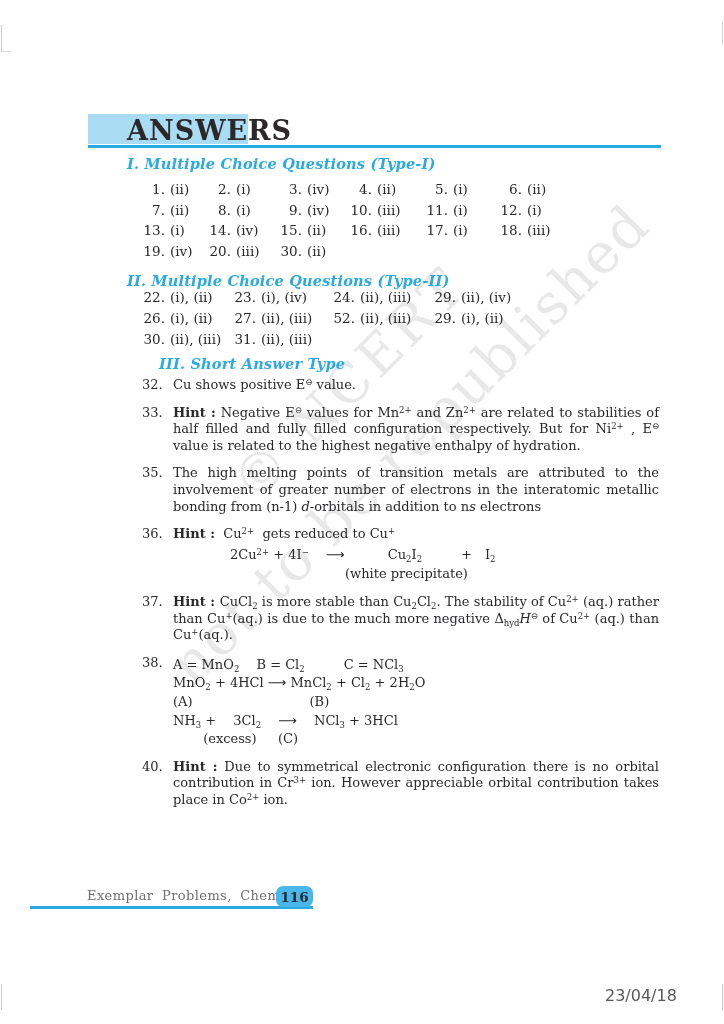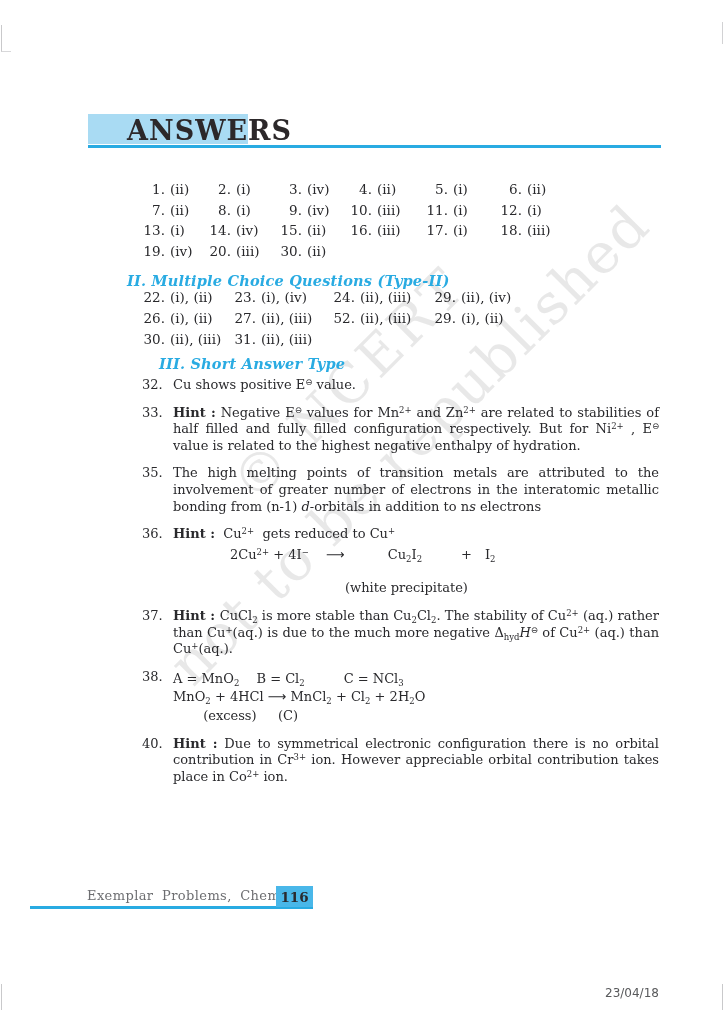--- a/index.html
+++ b/index.html
@@ -48,40 +48,40 @@
   .mcq-cell{display:flex;white-space:nowrap;}
   .qnum{width:23px;text-align:right;padding-right:5px;flex:none;}
 
   
   .sa-list{position:absolute;left:142px;top:377px;width:517px;font-size:13px;line-height:16.6px;}
   .sa-item{display:flex;margin-bottom:11px;}
   .sa-num{width:23px;flex:none;margin-right:8px;}
   .sa-content{flex:1;min-width:0;}
   .sa-body{text-align:justify;}
   .sa-eq{margin-left:57px;margin-top:4px;white-space:nowrap;}
-  .sa-cap{margin-left:172px;margin-top:17px;}
+  .sa-cap{margin-left:172px;margin-top:3px;}
   .sa-line{white-space:nowrap;margin-top:2px;}
   sup{font-size:8.5px;line-height:0;vertical-align:4px;}
   sub{font-size:8.5px;line-height:0;vertical-align:-3px;}
   .arr{font-family:"DejaVu Sans",sans-serif;}
   .std{font-family:"DejaVu Sans",sans-serif;}
 
   
   .footer-rule{position:absolute;left:30px;top:906px;width:283px;height:2.5px;background:#29abe2;}
   .footer-text{
     position:absolute;left:87px;top:888px;font-size:13px;color:#6d6e71;
     letter-spacing:.4px;word-spacing:4px;
   }
   .page-badge{
     position:absolute;left:276px;top:886px;width:37px;height:21px;background:#49b7e9;
     display:flex;align-items:center;justify-content:center;
-    font-size:13.5px;font-weight:600;color:#2a2a2e;
+    font-size:13.5px;font-weight:600;color:#2a2a2e;border-radius:7px;
   }
   .print-date{
-    position:absolute;left:605px;top:986px;font-size:12px;color:#58595b;
+    position:absolute;left:605px;top:986px;font-size:16px;color:#58595b;
     font-family:"DejaVu Sans",sans-serif;
   }
 </style>
 </head>
 <body>
 
 <div class="page">
 
   <div class="crop crop-tl"></div>
   <div class="crop crop-tr"></div>
@@ -90,20 +90,21 @@
 
   <div class="watermark">
     <span class="wm1">© NCERT</span>
     <span class="wm2">not to be republished</span>
   </div>
 
   <div class="header-box"></div>
   <div class="header-title">ANSWERS</div>
   <div class="header-rule"></div>
 
+  <div class="section-heading sh1">I. Multiple Choice Questions (Type-I)</div>
   <div class="mcq-grid grid-type1">
 
   <div class="mcq-cell">
         <span class="qnum">1.</span>
         <span class="qans">(ii)</span>
       </div>
       <div class="mcq-cell">
         <span class="qnum">2.</span>
         <span class="qans">(i)</span>
       </div>
@@ -270,20 +271,22 @@
       <div class="sa-content">
           <div class="sa-body"><b>Hint : </b>CuCl<sub>2</sub> is more stable than Cu<sub>2</sub>Cl<sub>2</sub>. The stability of Cu<sup>2+</sup> (aq.) rather than Cu<sup>+</sup>(aq.) is due to the much more negative Δ<sub>hyd</sub><i>H</i><sup class="std">⊖</sup> of Cu<sup>2+</sup> (aq.) than Cu<sup>+</sup>(aq.).</div>
         </div>
     </div>
 
     <div class="sa-item">
       <span class="sa-num">38.</span>
       <div class="sa-content">
         <div class="sa-line">A = MnO<sub>2</sub>&nbsp; B = Cl<sub>2</sub>   C = NCl<sub>3</sub></div>
         <div class="sa-line">MnO<sub>2</sub> + 4HCl <span class="arr">⟶</span> MnCl<sub>2</sub> + Cl<sub>2</sub> + 2H<sub>2</sub>O</div>
+        <div class="sa-line">(A)         (B)</div>
+        <div class="sa-line">NH<sub>3</sub> + &nbsp;3Cl<sub>2</sub> &nbsp;<span class="arr">⟶</span> &nbsp;NCl<sub>3</sub> + 3HCl</div>
         <div class="sa-line">  &nbsp;(excess) &nbsp;&nbsp;(C)</div>
       </div>
     </div>
 
 
     <div class="sa-item">
       <span class="sa-num">40.</span>
       <div class="sa-content">
           <div class="sa-body"><b>Hint :</b> Due to symmetrical electronic configuration there is no orbital contribution in Cr<sup>3+</sup> ion. However appreciable orbital contribution takes place in Co<sup>2+</sup> ion.</div>
         </div>

